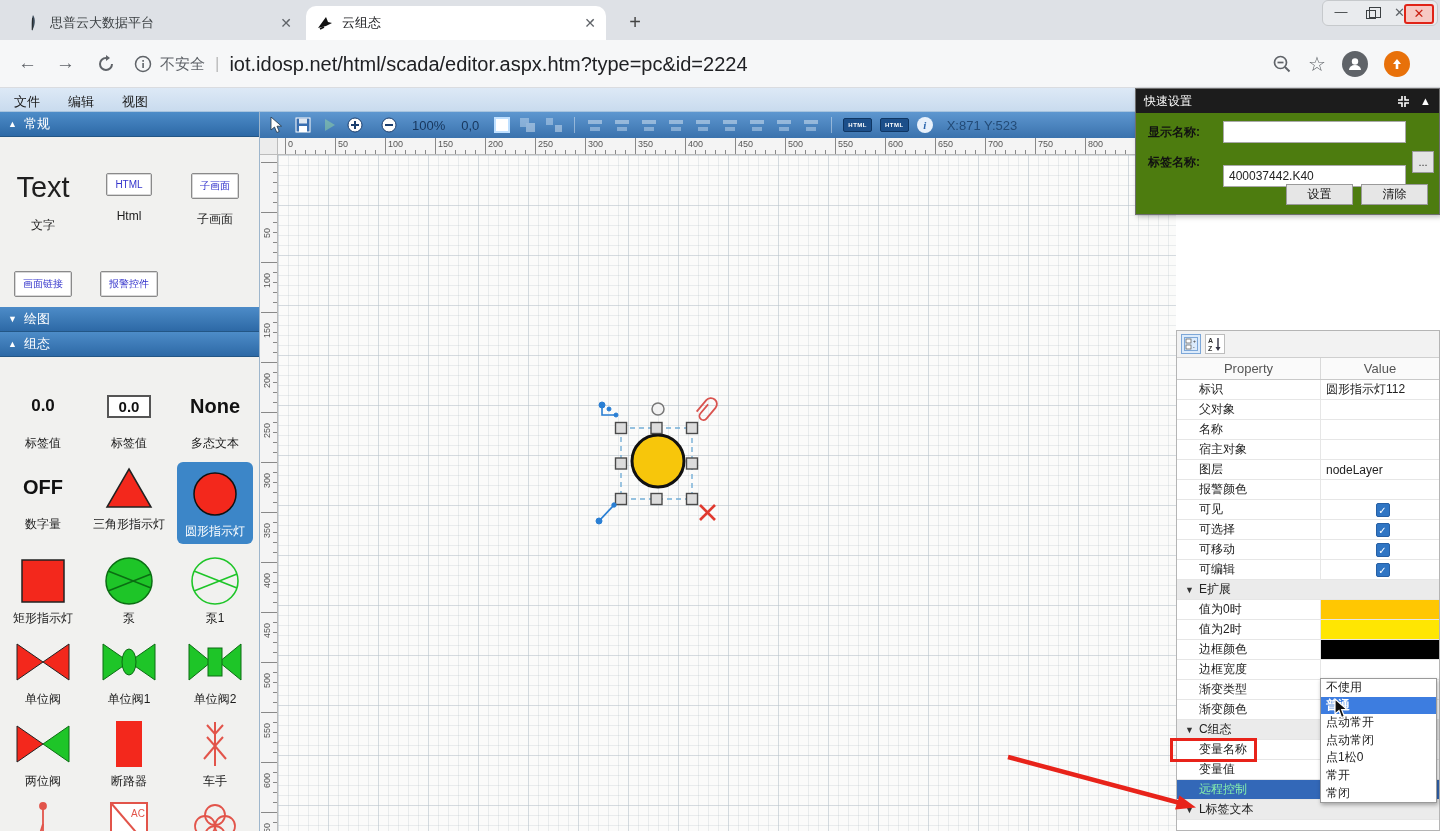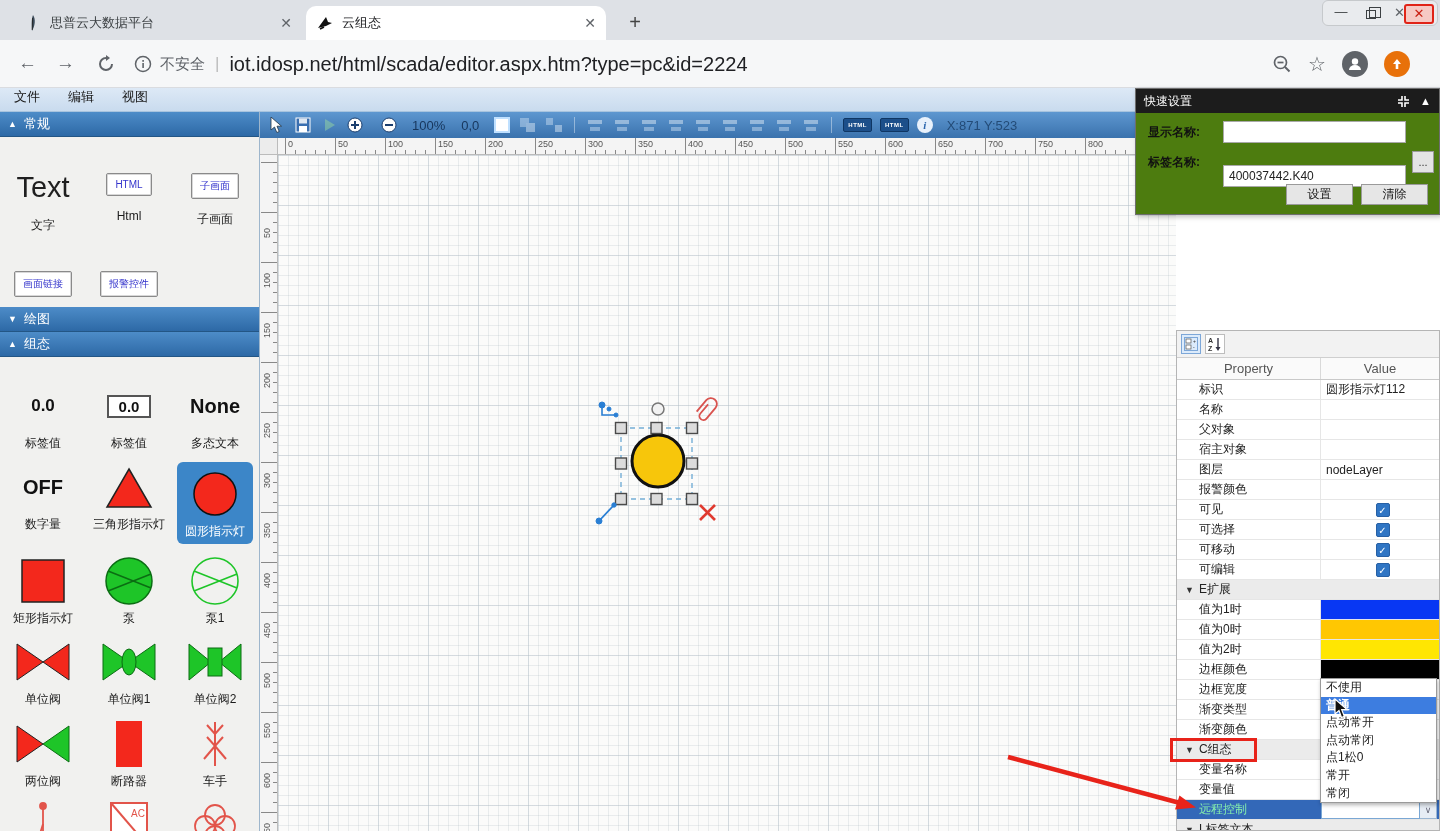--- a/index.html
+++ b/index.html
@@ -25,21 +25,21 @@
   .addressbar { position:absolute; left:0; top:40px; width:1440px; height:48px; background:#f6f7f8; border-bottom:1px solid #dadce0; }
   .navic { position:absolute; top:12px; font-size:19px; color:#5f6368; }
   .omni { position:absolute; left:134px; top:10px; width:1120px; height:28px; display:flex; align-items:center; color:#5f6368; font-size:15px; }
   .omni .sep { color:#bbb; margin:0 10px; font-size:17px; }
   .omni .url { color:#202124; font-size:20px; }
   .abar-right { position:absolute; top:10px; height:28px; display:flex; align-items:center; gap:16px; }
   .avatar { width:26px; height:26px; border-radius:50%; background:#5f6368; display:flex; align-items:center; justify-content:center; }
   .updot { width:26px; height:26px; border-radius:50%; background:#e8710a; display:flex; align-items:center; justify-content:center; color:#fff; font-size:14px; font-weight:bold; }
 
   
-  .menubar { position:absolute; left:0; top:88px; width:1440px; height:24px; background:linear-gradient(#dde9f6,#c9dbee); border-bottom:1px solid #a8c4de; display:flex; align-items:flex-start; }
+  .menubar { position:absolute; left:0; top:88px; width:1440px; height:24px; background:linear-gradient(#dde9f6,#c9dbee); border-bottom:1px solid #a8c4de; display:flex; align-items:flex-end; }
   .menu-item { padding:0 14px; font-size:13px; color:#1a1a1a; }
 
   
   .sidebar { position:absolute; left:0; top:112px; width:260px; height:719px; background:#f1f1ef; border-right:1px solid #9eb6cc; overflow:hidden; }
   .sec-h { height:25px; background:linear-gradient(#4d8cc8,#2d69a6); color:#fff; font-size:13px; display:flex; align-items:center; padding-left:8px; border-bottom:1px solid #235685; }
   .sec-h .tri { font-size:9px; margin-right:7px; }
   .pal-grid { display:grid; grid-template-columns:repeat(3,86px); justify-items:center; padding-top:24px; }
   .pitem { display:flex; flex-direction:column; align-items:center; margin-bottom:12px; }
   .pitem .plabel { font-size:12px; color:#1b1b1b; text-align:center; line-height:1.2; margin-top:5px; max-width:80px; }
   .prev-text { font-size:29px; color:#1f1f1f; line-height:52px; height:52px; }
@@ -759,25 +759,25 @@
     <div class="prop-head">
       <div class="ph-l">Property</div>
       <div class="ph-r">Value</div>
     </div>
     <div id="prop-rows">
         <div class="prow">
           <div class="lbl">标识</div>
           <div class="val">圆形指示灯112</div>
         </div>
         <div class="prow">
+          <div class="lbl">父对象</div>
+          <div class="val"></div>
+        </div>
+        <div class="prow">
           <div class="lbl">名称</div>
-          <div class="val"></div>
-        </div>
-        <div class="prow">
-          <div class="lbl">父对象</div>
           <div class="val"></div>
         </div>
         <div class="prow">
           <div class="lbl">宿主对象</div>
           <div class="val"></div>
         </div>
         <div class="prow">
           <div class="lbl">图层</div>
           <div class="val">nodeLayer</div>
         </div>
@@ -806,26 +806,20 @@
         <div class="prow">
           <div class="lbl">可编辑</div>
           <div class="val">
             <div class="cb">✓</div>
           </div>
         </div>
         <div class="prow group">
           <div class="glbl">
             <span class="tri">▼</span>
             <span>E扩展</span>
-          </div>
-        </div>
-        <div class="prow">
-          <div class="lbl">值为1时</div>
-          <div class="val noPad">
-            <div class="swatch" style="background: rgb(8, 55, 243);"></div>
           </div>
         </div>
         <div class="prow">
           <div class="lbl">值为0时</div>
           <div class="val noPad">
             <div class="swatch" style="background: rgb(255, 199, 2);"></div>
           </div>
         </div>
         <div class="prow">
           <div class="lbl">值为2时</div>

